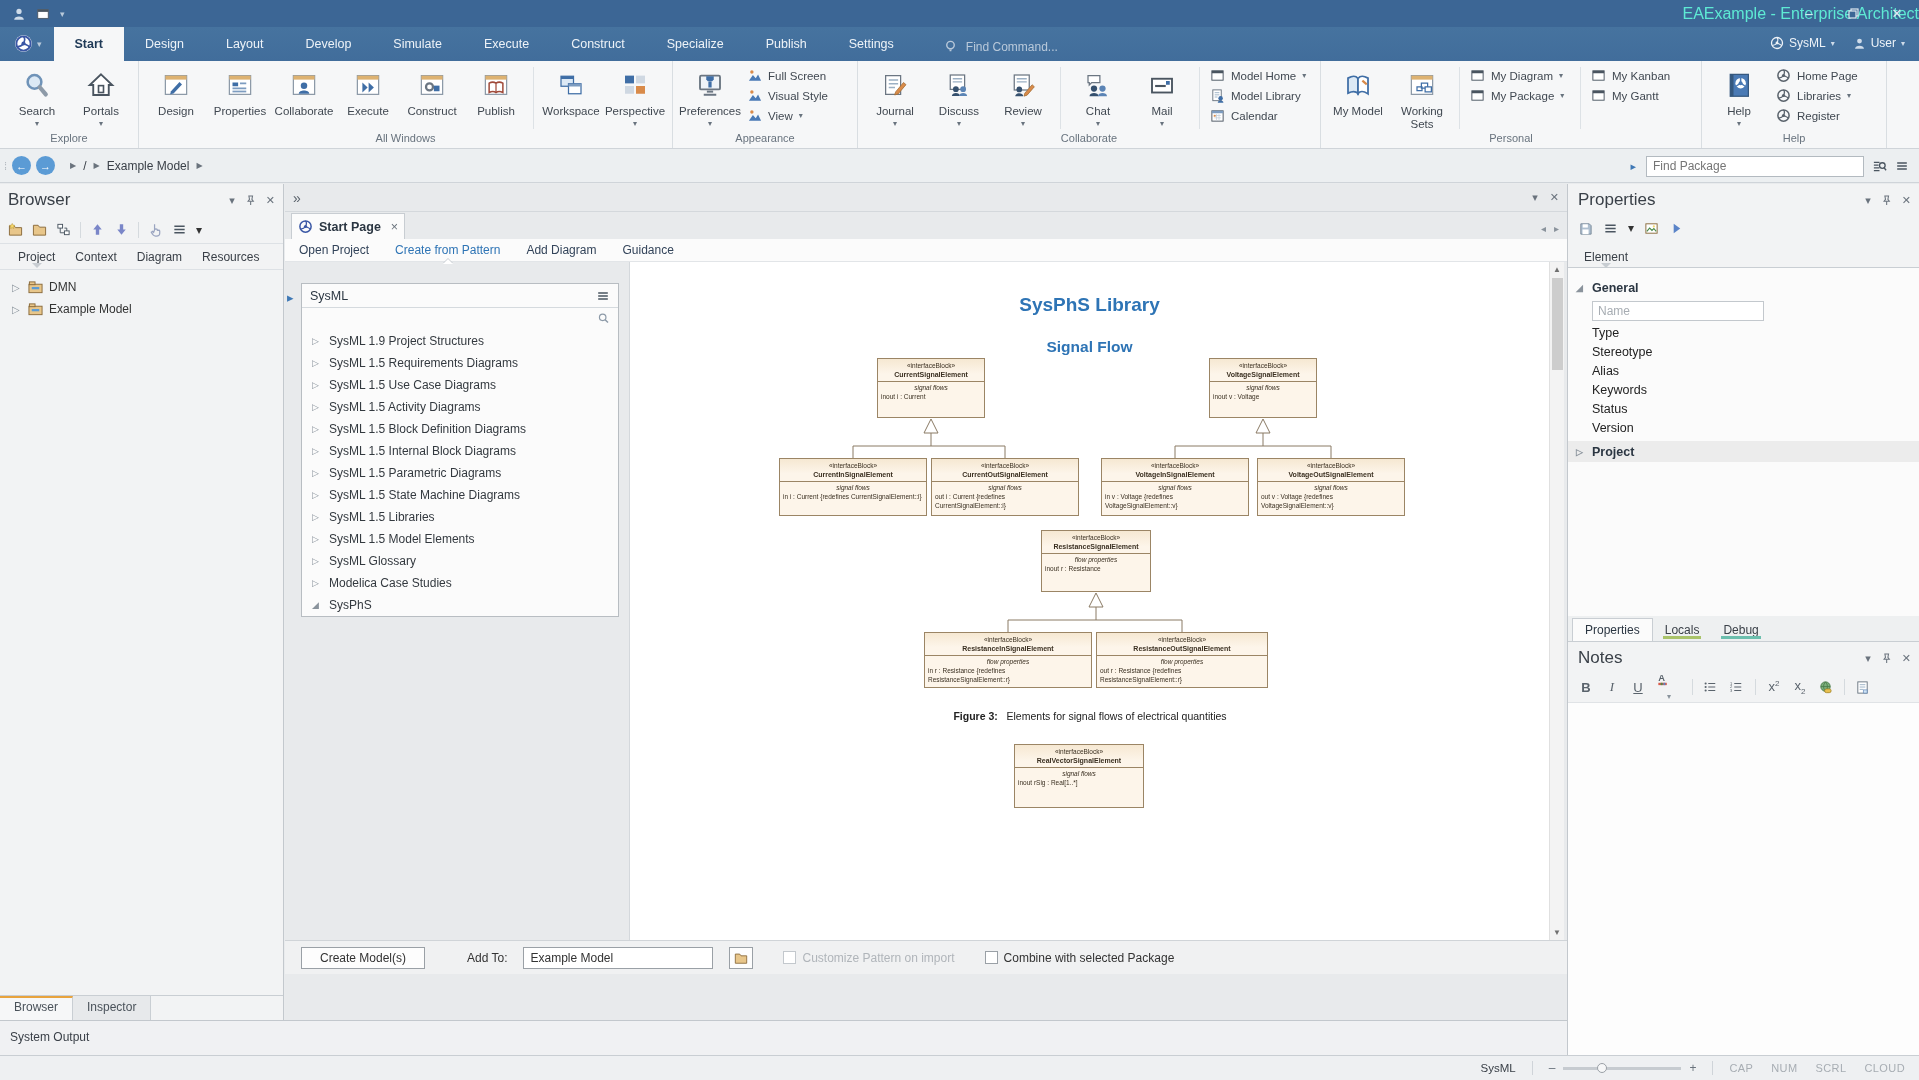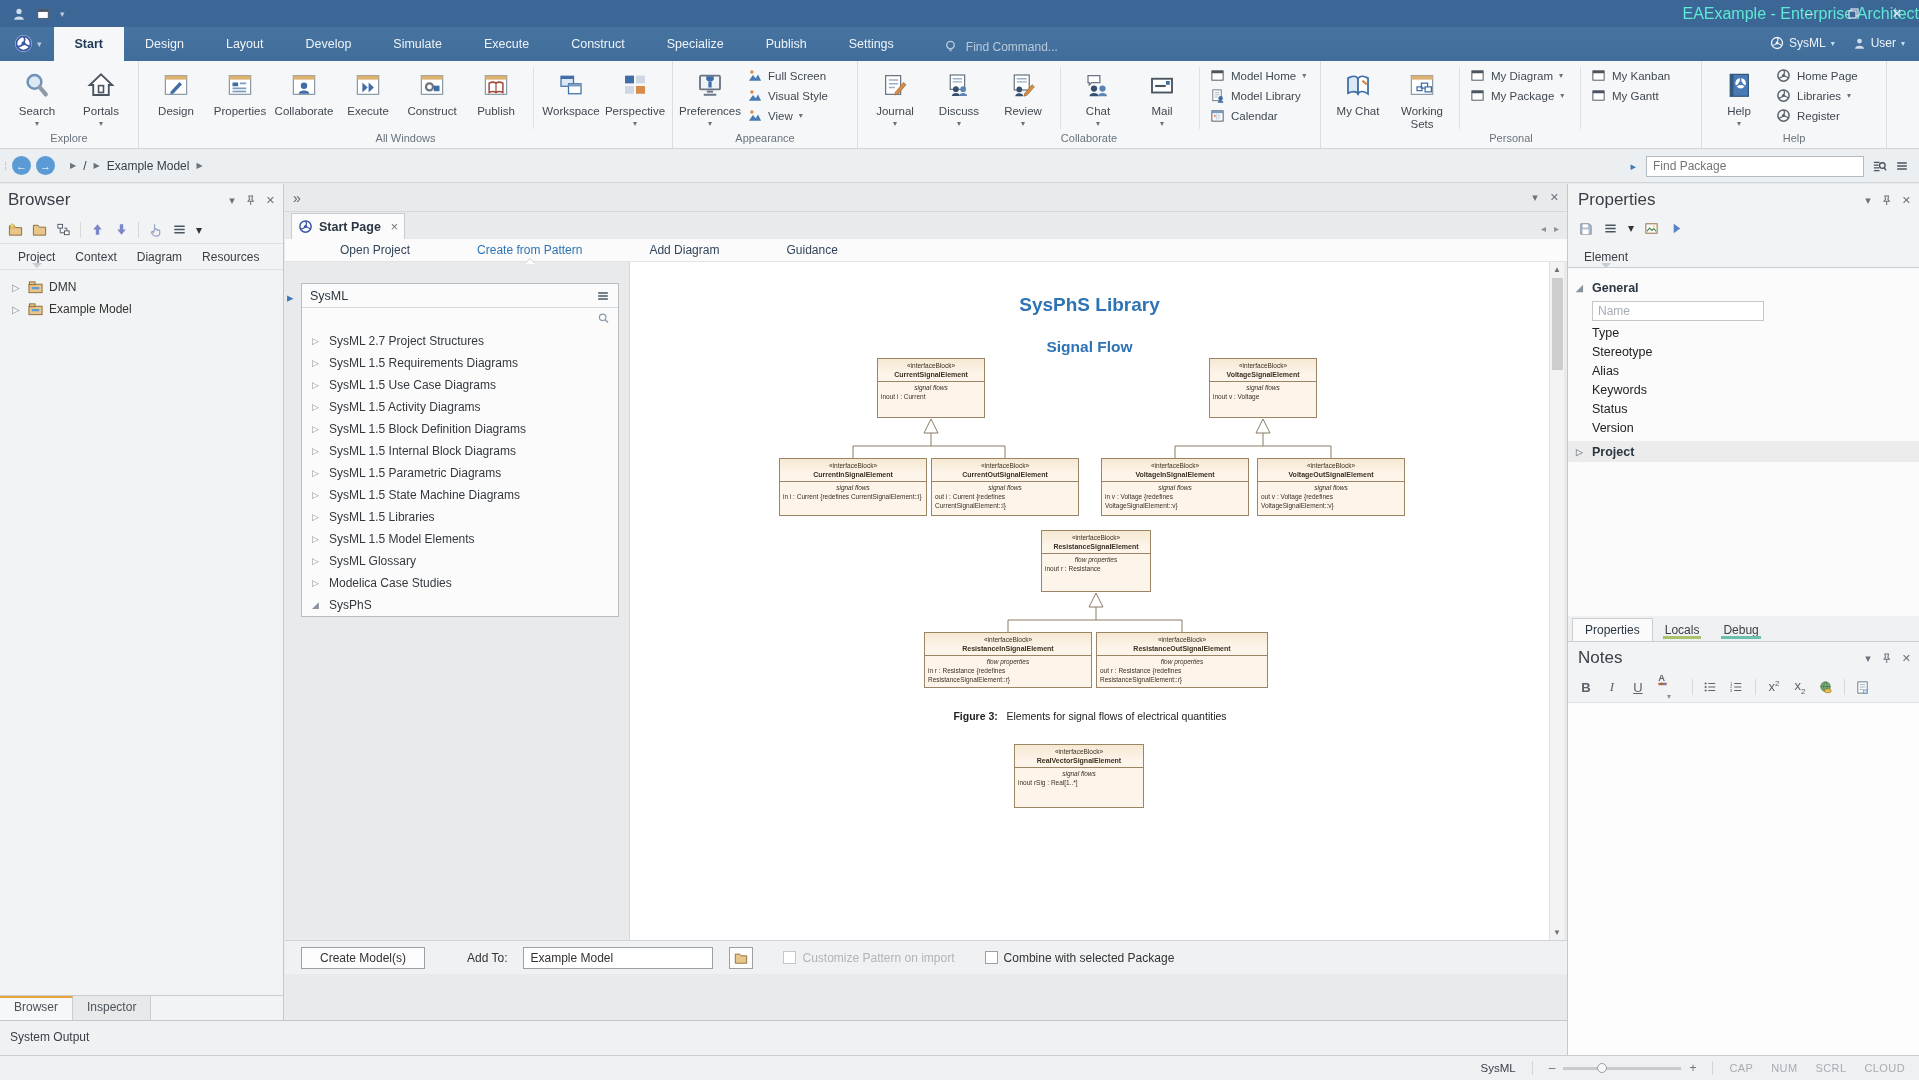--- a/index.html
+++ b/index.html
@@ -67,21 +67,21 @@
   
   #center{position:absolute;left:285px;top:0;width:1282px;height:836px;display:flex;flex-direction:column;background:#e8eaec;}
   .tabwell{height:28px;background:#e8eaec;border-bottom:1px solid #d4d8dc;display:flex;align-items:center;padding:0 8px;color:#5a636c;}
   .tabwell .chev{font-size:14px;}
   .tabwell .right{margin-left:auto;display:flex;gap:12px;color:#6a737d;font-size:11px;}
   .tabstrip{height:27px;display:flex;align-items:flex-end;padding-left:6px;background:#e8eaec;position:relative;}
   .doctab{height:26px;background:#fbfbfb;border:1px solid #c8cdd2;border-bottom:none;display:flex;align-items:center;gap:6px;padding:0 6px;font-weight:bold;color:#2b3642;font-size:12.5px;}
   .doctab .x{font-weight:normal;color:#6a737d;margin-left:4px;}
   .strip-right{position:absolute;right:8px;bottom:5px;color:#8a939c;font-size:10px;display:flex;gap:8px;}
   .subnav{height:23px;background:#fbfbfb;border-bottom:1px solid #e2e5e8;display:flex;gap:26px;align-items:center;padding-left:14px;}
-  .subnav .sn{color:#33445a;font-size:12px;position:relative;margin-left:41px;}
+  .subnav .sn{color:#33445a;font-size:12px;position:relative;}
   .subnav .sn.active{color:#2e74b5;}
   .subnav .sn.active::after{content:"";position:absolute;left:50%;margin-left:-5px;bottom:-7px;border:5px solid transparent;border-bottom-color:#fff;border-top:none;filter:drop-shadow(0 -1px 0 #c8cdd2);}
   .content{flex:1;position:relative;}
   .expblue{position:absolute;left:2px;top:28px;color:#3e78b5;font-size:13px;}
   
   #patternpanel{position:absolute;left:16px;top:21px;width:318px;height:334px;background:#fbfbfb;border:1px solid #b8bdc2;display:flex;flex-direction:column;}
   .pp-head{height:24px;display:flex;align-items:center;padding:0 8px;border-bottom:1px solid #d5dade;}
   .pp-head .t{flex:1;color:#2b3642;font-size:12.5px;}
   .pp-search{height:20px;display:flex;justify-content:flex-end;align-items:center;padding:0 8px;}
   #plist{flex:1;overflow:hidden;padding-top:2px;}
@@ -525,21 +525,21 @@
     <div class="rgroup">
       <div class="ritems">
         <button class="rbig">
           <span class="ricon">
             <svg width="30" height="30" viewBox="0 0 24 24">
               <path d="M4 6.5 c4-2.2 6-2.2 8 .3 v12 c-2-2.2-4-2.2-8-.3 z" fill="#dce9f5" stroke="#3f6ea6" stroke-width="1.4"></path>
               <path d="M20 6.5 c-4-2.2-6-2.2-8 .3 v12 c2-2.2 4-2.2 8 .3 z" fill="#fff" stroke="#3f6ea6" stroke-width="1.4"></path>
               <path d="M15.5 8.5 l3.5 3" stroke="#d98b4a" stroke-width="1.8"></path>
             </svg>
           </span>
-          <span class="rlab">My Chat</span>
+          <span class="rlab">My Model</span>
         </button>
         <button class="rbig">
           <span class="ricon">
             <svg width="30" height="30" viewBox="0 0 24 24">
               <rect x="3.5" y="4.5" width="17" height="15" fill="#fff" stroke="#8d9aa8"></rect>
               <rect x="3.5" y="4.5" width="17" height="3.2" fill="#ddb271"></rect>
               <rect x="11.5" y="10.5" width="5" height="4" fill="#fff" stroke="#3f6ea6"></rect>
               <rect x="14.5" y="13.5" width="5" height="4" fill="#fff" stroke="#3f6ea6"></rect>
               <rect x="8" y="13.5" width="4" height="3" fill="none" stroke="#3f6ea6"></rect>
             </svg>
@@ -818,21 +818,21 @@
             <span id="ppsearch">
               <svg width="13" height="13" viewBox="0 0 16 16">
                 <circle cx="7" cy="6.5" r="4" fill="none" stroke="#8d9aa8" stroke-width="1.5"></circle>
                 <path d="M10 9.5 L13.5 13" stroke="#8d9aa8" stroke-width="1.8"></path>
               </svg>
             </span>
           </div>
         <div id="plist">
             <div class="pitem">
               <span class="arr">▷</span>
-              <span>SysML 2.7 Project Structures</span>
+              <span>SysML 1.9 Project Structures</span>
             </div>
             <div class="pitem">
               <span class="arr">▷</span>
               <span>SysML 1.5 Requirements Diagrams</span>
             </div>
             <div class="pitem">
               <span class="arr">▷</span>
               <span>SysML 1.5 Use Case Diagrams</span>
             </div>
             <div class="pitem">

